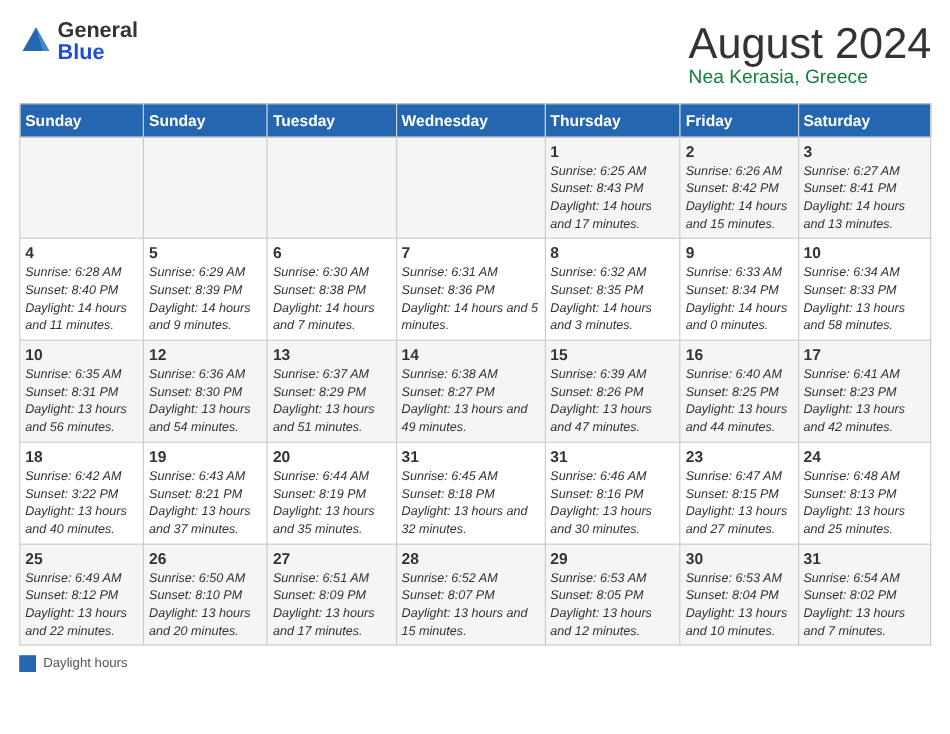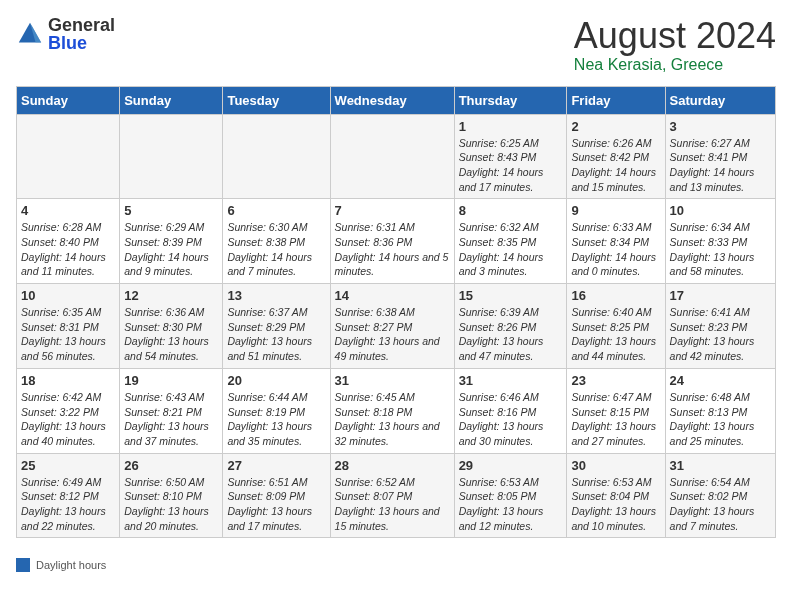--- a/index.html
+++ b/index.html
@@ -85,21 +85,21 @@
       display: block;
       margin-bottom: 2px;
     }
     .day-info {
       color: #333;
       font-size: 10.5px;
       line-height: 1.4;
       font-style: italic;
     }
     .legend {
-      margin-top: 20px;
+      margin-top: 8px;
       font-size: 11px;
       color: #555;
       display: flex;
       align-items: center;
       gap: 6px;
     }
     .legend-box {
       width: 14px;
       height: 14px;
       background: #2566b0;

